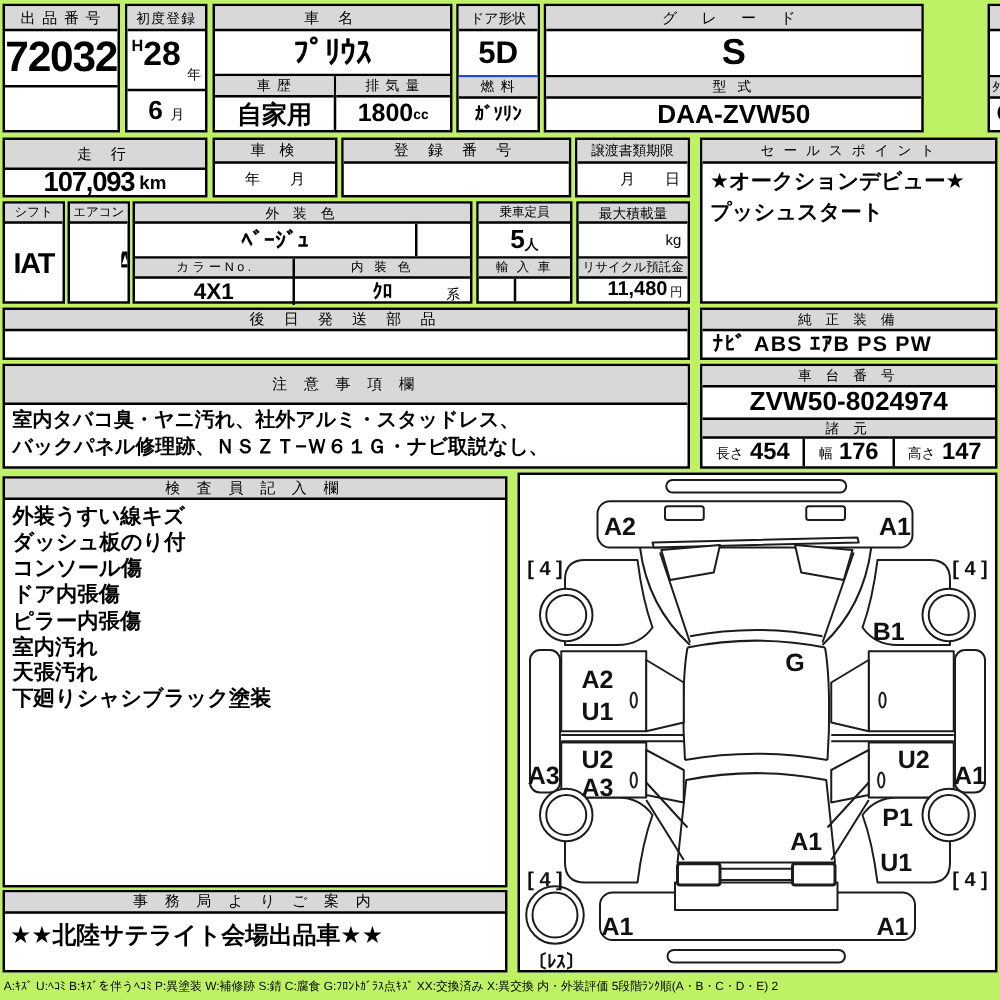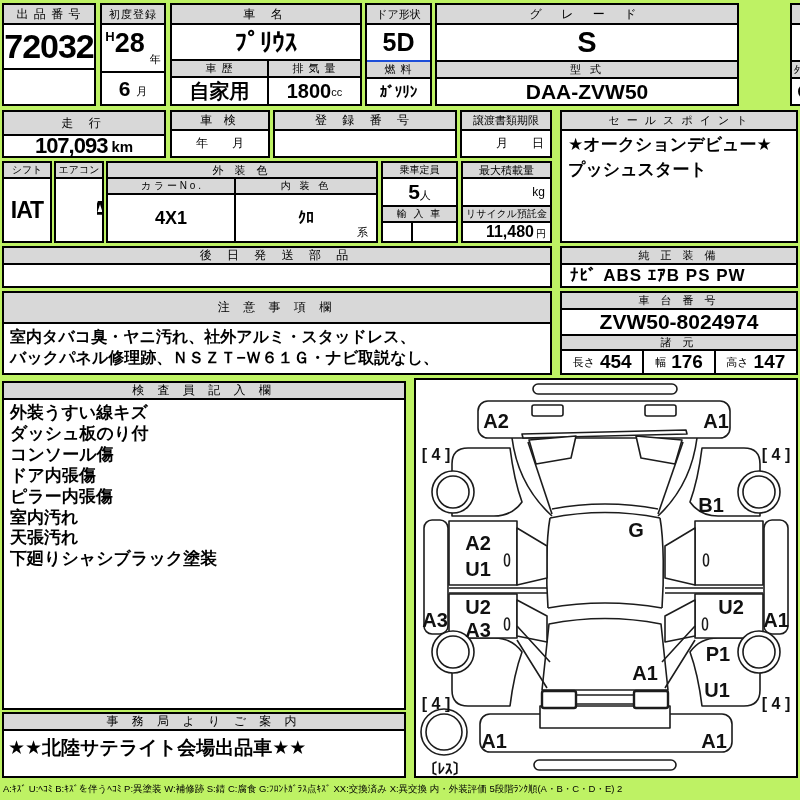--- a/index.html
+++ b/index.html
@@ -5,21 +5,21 @@
   html,body{margin:0;padding:0;background:#fff;}
   body{font-family:"Liberation Sans","DejaVu Sans",sans-serif;color:#000;}
   .sheet{position:relative;width:800px;height:800px;background:#bef264;overflow:hidden;}
   .b{position:absolute;border:2px solid #000;background:#fff;display:flex;flex-direction:column;box-sizing:border-box;}
   .b *{box-sizing:border-box;}
   .hdr{background:#d8d8d8;border-bottom:2px solid #000;display:flex;align-items:center;justify-content:center;font-size:12px;letter-spacing:1px;flex:none;white-space:nowrap;overflow:hidden;}
   .v{display:flex;align-items:center;justify-content:center;font-weight:bold;flex:none;overflow:hidden;white-space:nowrap;}
   .row{display:flex;flex-direction:row;flex:none;}
   .col{display:flex;flex-direction:column;}
   .grow{flex:1 1 auto;}
-  .unit{font-weight:normal;font-size:11px;margin-left:0;}
+  .unit{font-weight:bold;font-size:11px;margin-left:0;}
   .txt{padding:2px 6px;font-weight:bold;text-align:left;}
 </style>
 </head>
 <body>
 
 <div class="sheet">
 
   <div class="b" style="left:2px;top:3px;width:94px;height:103px;">
     <div class="hdr" style="height:20px;">出 品 番 号</div>
     <div class="v" style="height:43px;font-size:34px;letter-spacing:-1px;">72032</div>
@@ -80,21 +80,21 @@
         <div class="v grow" style="font-size:19px;">C</div>
       </div>
       <div class="col grow">
         <div class="hdr" style="height:17px;font-size:10px;letter-spacing:0;">内装</div>
         <div class="v grow" style="font-size:19px;">C</div>
       </div>
     </div>
   </div>
 
   <div class="b" style="left:2px;top:110px;width:164px;height:48px;">
-    <div class="hdr" style="height:24px;letter-spacing:6px;">走  行</div>
+    <div class="hdr" style="height:24px;letter-spacing:6px;font-family:Liberation Serif, serif;">走  行</div>
     <div class="v grow">
       <span style="font-size:22px;letter-spacing:-1px;">107,093</span>
         <span style="font-size:15px;font-weight:bold;margin-left:4px;">km</span>
     </div>
   </div>
 
   <div class="b" style="left:170px;top:110px;width:100px;height:48px;">
     <div class="hdr" style="height:19px;letter-spacing:4px;">車 検</div>
     <div class="v grow" style="font-size:12px;font-weight:normal;">年　　月</div>
   </div>
@@ -122,20 +122,24 @@
     <div class="v grow" style="font-size:23px;letter-spacing:-1px;">IAT</div>
   </div>
 
   <div class="b" style="left:54px;top:161px;width:50px;height:82px;">
     <div class="hdr" style="height:16px;font-size:10px;letter-spacing:0;">エアコン</div>
     <div class="v grow" style="font-size:25px;letter-spacing:-1px;margin-left:41px;">AAC</div>
   </div>
 
   <div class="b" style="left:106px;top:161px;width:272px;height:82px;">
     <div class="hdr" style="height:16px;font-size:11px;letter-spacing:4px;">外 装 色</div>
+    <div class="row" style="height:28px;border-bottom:2px solid #000;">
+      <div class="v grow" style="font-size:18px;">ﾍﾞｰｼﾞｭ</div>
+      <div class="v" style="width:44px;border-left:2px solid #000;"></div>
+    </div>
     <div class="row" style="height:16px;">
       <div class="hdr" style="width:128px;height:16px;font-size:10px;border-right:2px solid #000;letter-spacing:0;">カ ラ ー N o .</div>
       <div class="hdr grow" style="height:16px;font-size:10px;letter-spacing:3px;">内 装 色</div>
     </div>
     <div class="row grow">
       <div class="v" style="width:128px;font-size:18px;border-right:2px solid #000;">4X1</div>
       <div class="v grow" style="position:relative;font-size:16px;">
         <span>ｸﾛ</span>
         <span style="position:absolute;right:8px;bottom:1px;font-size:11px;font-weight:normal;">系</span>
       </div>

